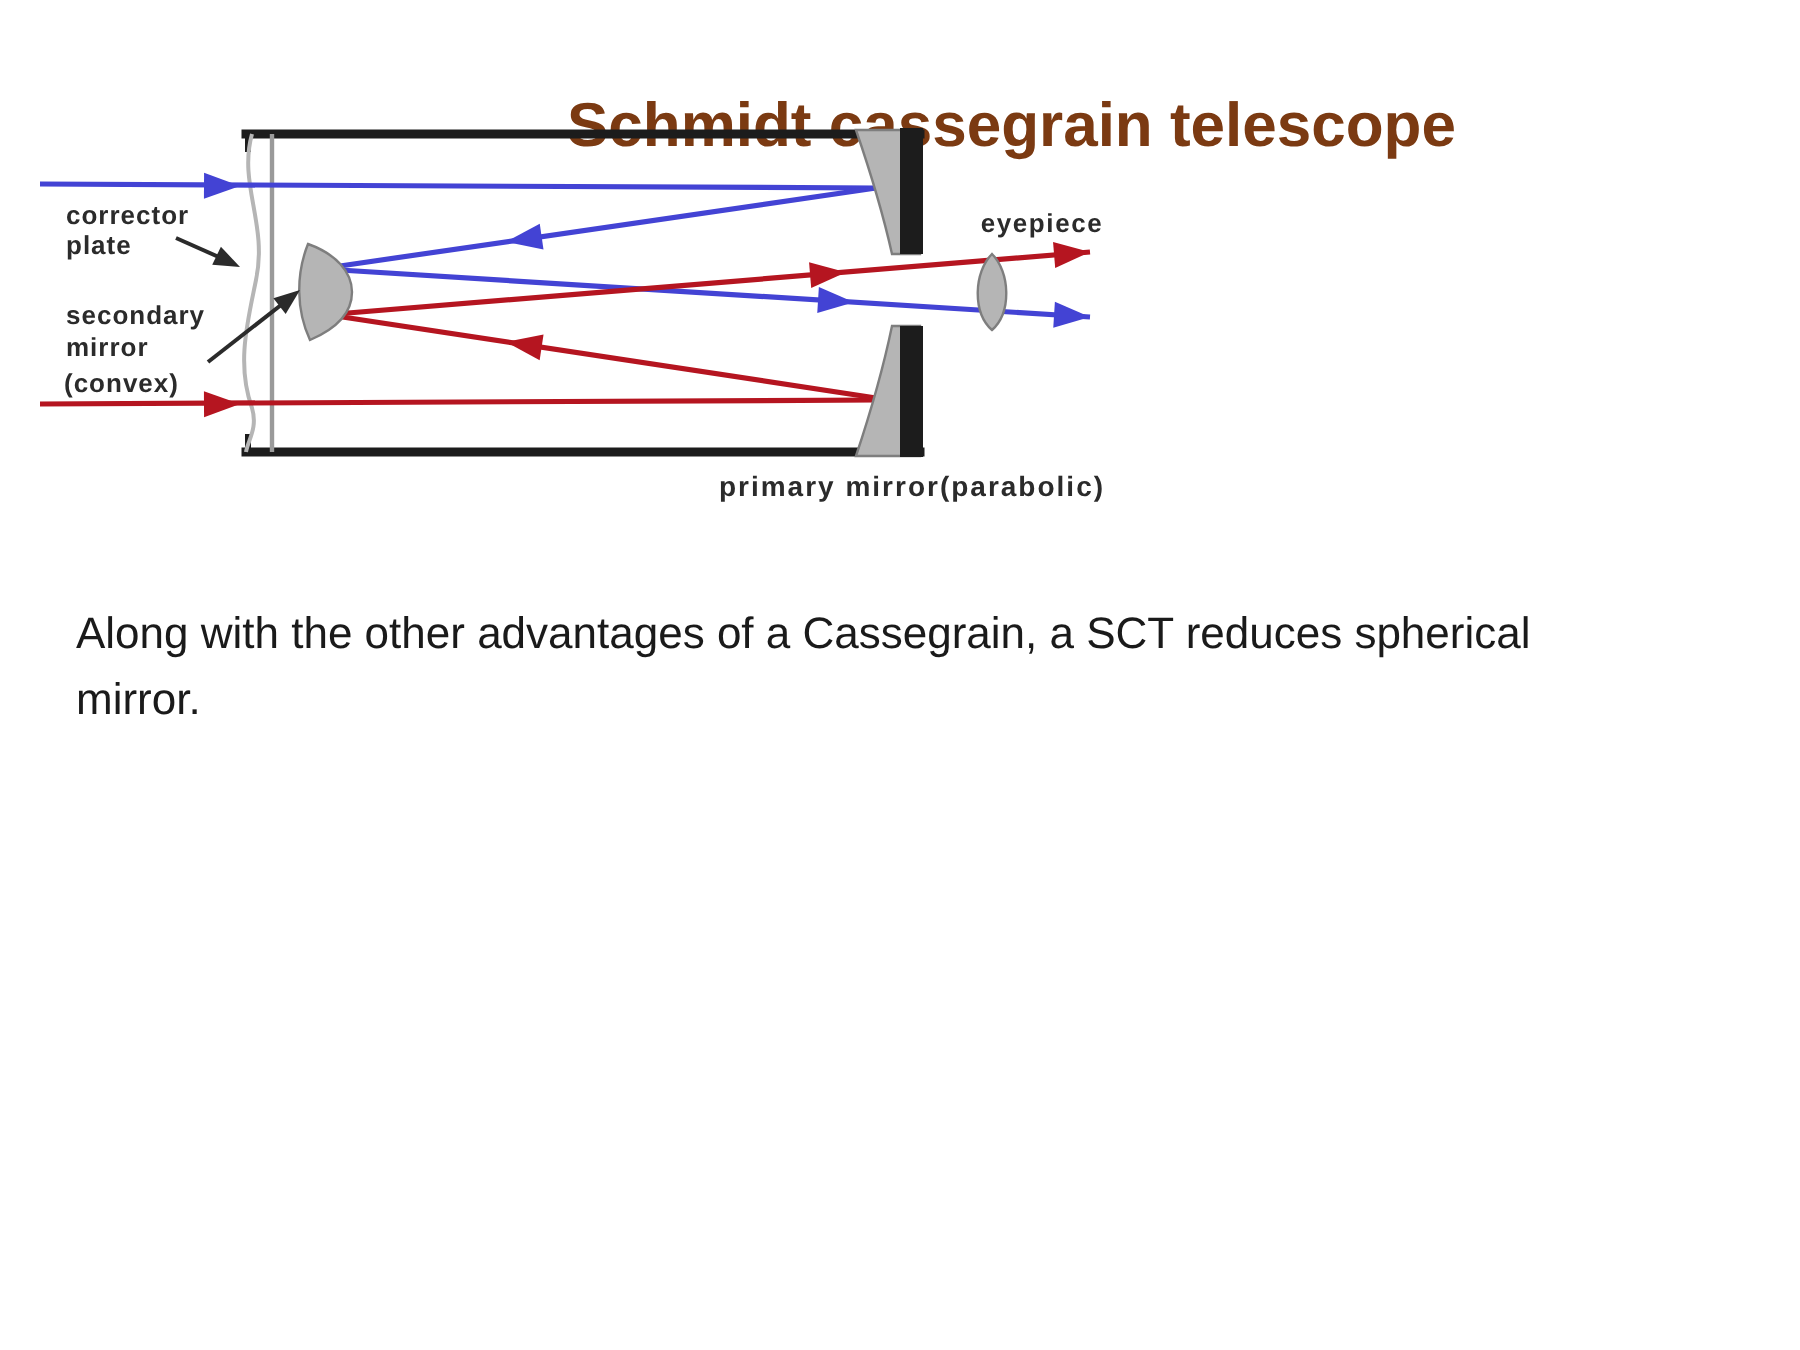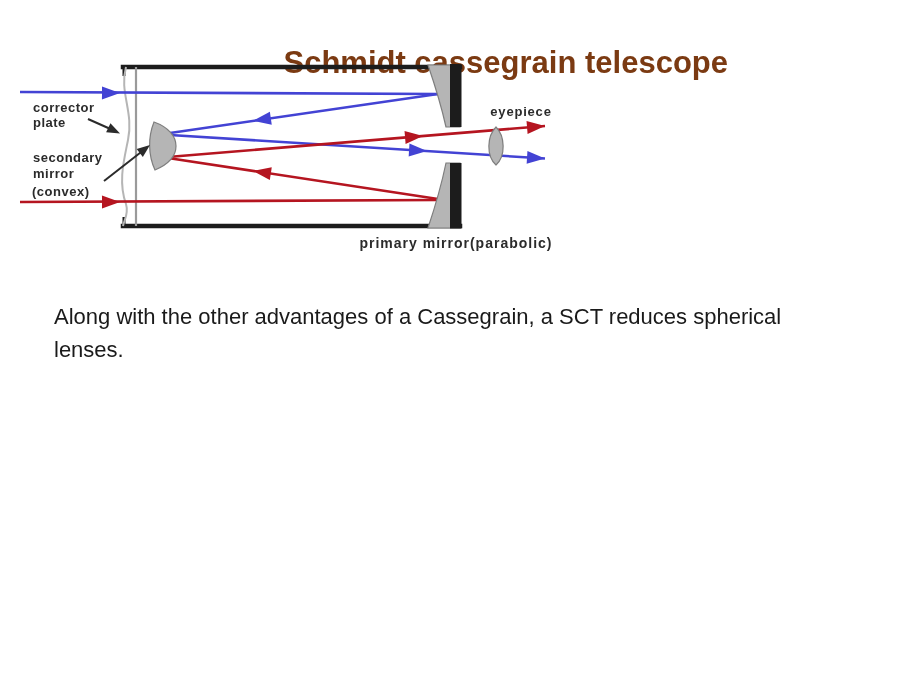--- a/index.html
+++ b/index.html
@@ -36,21 +36,20 @@
     font-weight:bold; font-size:13px; letter-spacing:0.5px;
     fill: var(--label-text,#2b2b2b);
   }
   .lbl-primary  { font-size:14px; letter-spacing:1px; }
   .lbl-eyepiece { letter-spacing:0.8px; }
 
   .body-text {
     position:absolute; left:38px; top:301px; width:832px;
     font-size:22px; line-height:32.5px;
     color: var(--body-text,#1a1a1a);
-    margin-left: 16px;
   }
 </style>
 </head>
 <body>
 
 <div class="slide-title">Schmidt cassegrain telescope</div>
 
 <svg class="diagram-svg" width="580" height="215" viewBox="0 55 580 215">
 
   <line class="tube" x1="123" y1="67" x2="460" y2="67"></line>
@@ -95,14 +94,14 @@
   <text class="lbl" x="33" y="127">plate</text>
   <text class="lbl" x="33" y="162">secondary</text>
   <text class="lbl" x="33" y="178">mirror</text>
   <text class="lbl" x="32" y="196">(convex)</text>
   <text class="lbl lbl-eyepiece" x="521" y="116" text-anchor="middle">eyepiece</text>
   <text class="lbl lbl-primary" x="456" y="248" text-anchor="middle">primary mirror(parabolic)</text>
 </svg>
 
 <div class="body-text">
   <div>Along with the other advantages of a Cassegrain, a SCT reduces spherical</div>
-  <div>lenses.</div>
+  <div>mirror.</div>
 </div>
 
 </body></html>

